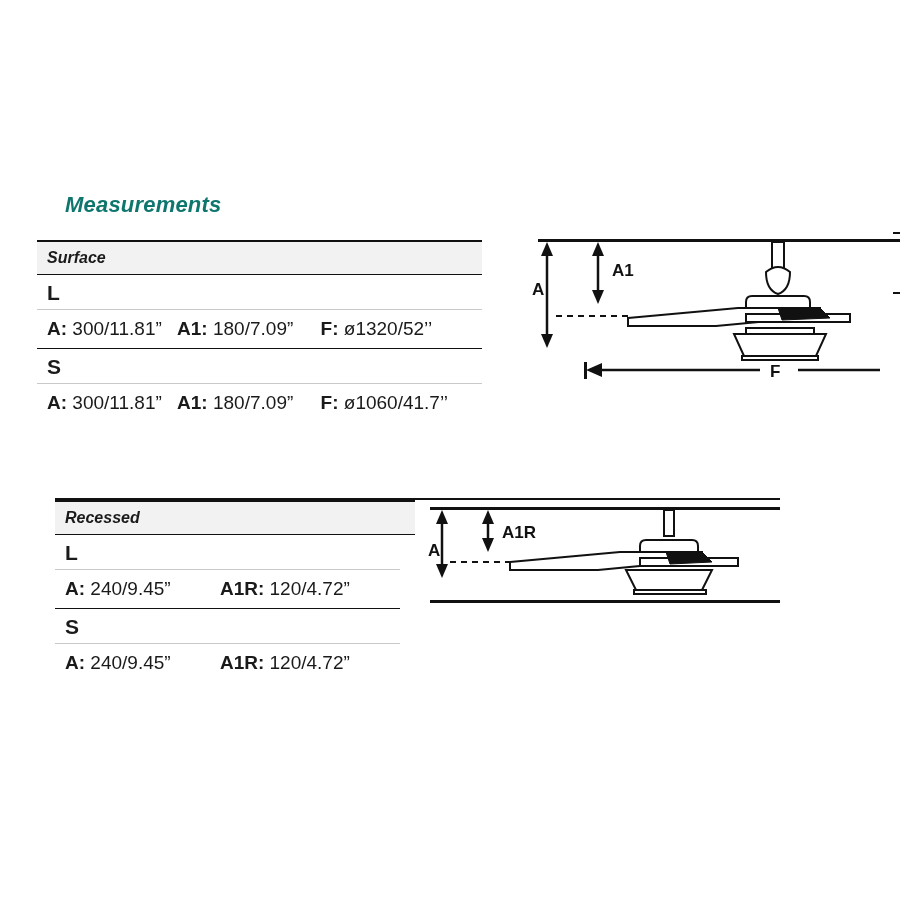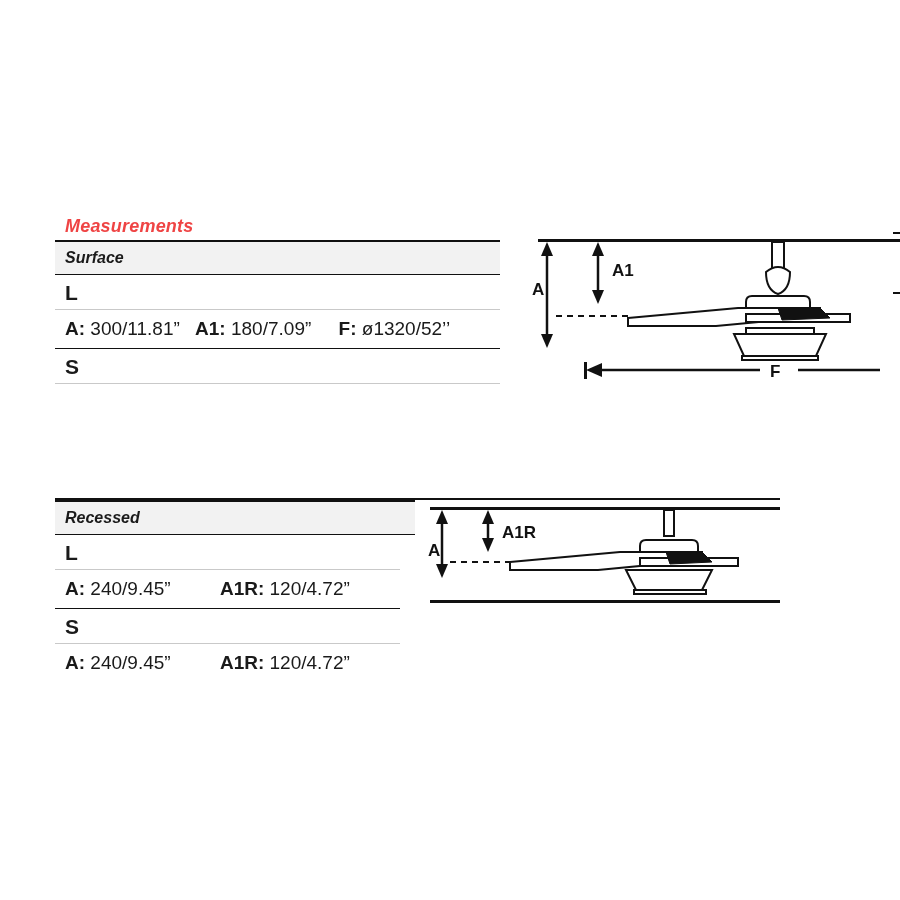--- a/index.html
+++ b/index.html
@@ -18,26 +18,26 @@
 
   .page {
     position: absolute;
     inset: 0;
   }
 
   
   .title {
     position: absolute;
     left: 65px;
-    top: 216px;
-    font-size: 18px;
+    top: 192px;
+    font-size: 22px;
     font-weight: bold;
     font-style: italic;
     letter-spacing: 0.2px;
-    color: #ef4444;
+    color: #0f766e;
   }
 
   
   .tbl {
     position: absolute;
   }
   .tbl .hdr {
     background: #f2f2f2;
     border-top: 2px solid #111;
     border-bottom: 1px solid #111;
@@ -74,21 +74,21 @@
   .val-gap-wide {
     display: inline-block;
     width: 22px;
   }
   .val-gap-xwide {
     display: inline-block;
     width: 44px;
   }
 
   
-  #surface-table { left: 55px; top: 240px; width: 445px; }
+  #surface-table { left: 37px; top: 240px; width: 445px; }
   #surface-table .hdr { width: 445px; }
   #surface-table .rowlabel { width: 445px; }
   #surface-table .rowvals { width: 445px; }
   #surface-table .rowvals.last { width: 420px; }
 
   
   #recessed-table { left: 55px; top: 500px; width: 360px; }
   #recessed-table .hdr { width: 360px; }
   #recessed-table .rowlabel { width: 345px; }
   #recessed-table .rowvals { width: 345px; }
@@ -142,20 +142,28 @@
     <div class="rowvals">
       <b>A:</b>
       <span>300/11.81”</span><span class="val-gap"></span>
       <b>A1:</b>
       <span>180/7.09”</span><span class="val-gap-wide"></span>
       <b>F:</b>
       <span>ø1320/52’’</span>
     </div>
 
     <div class="rowlabel">S</div>
+    <div class="rowvals last">
+      <b>A:</b>
+      <span>300/11.81”</span><span class="val-gap"></span>
+      <b>A1:</b>
+      <span>180/7.09”</span><span class="val-gap-wide"></span>
+      <b>F:</b>
+      <span>ø1060/41.7’’</span>
+    </div>
   </div>
 
   <div class="diagram" id="surface-diagram">
     <svg width="380" height="165" viewBox="0 0 380 165" xmlns="http://www.w3.org/2000/svg">
 
       <rect x="18" y="9" width="362" height="3" fill="#111"></rect>
 
       <g fill="#111" stroke="#111">
         <line x1="27" y1="20" x2="27" y2="110" stroke-width="2.5"></line>
         <polygon points="27,12 21,26 33,26" stroke="none"></polygon>

